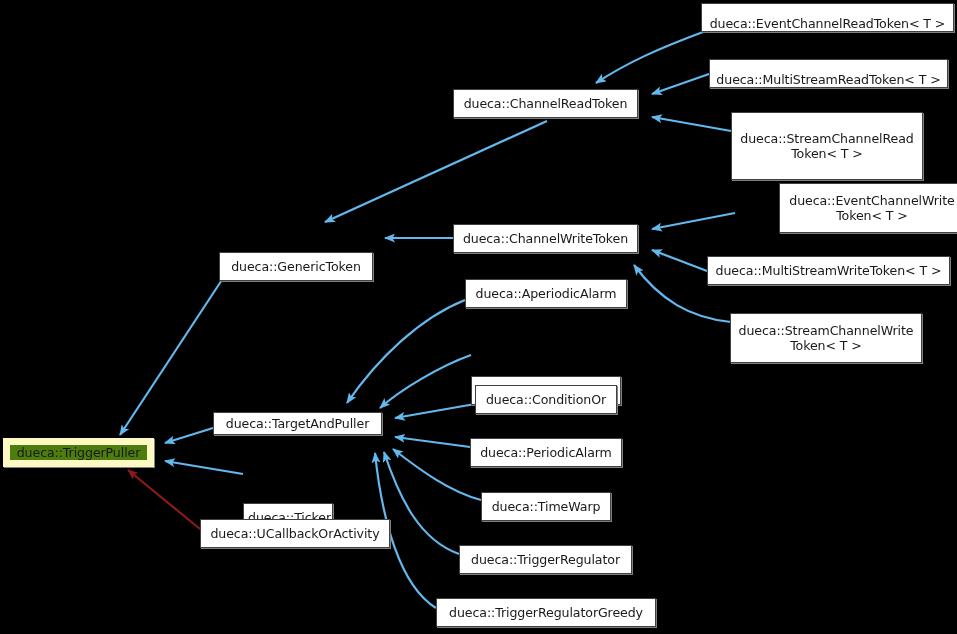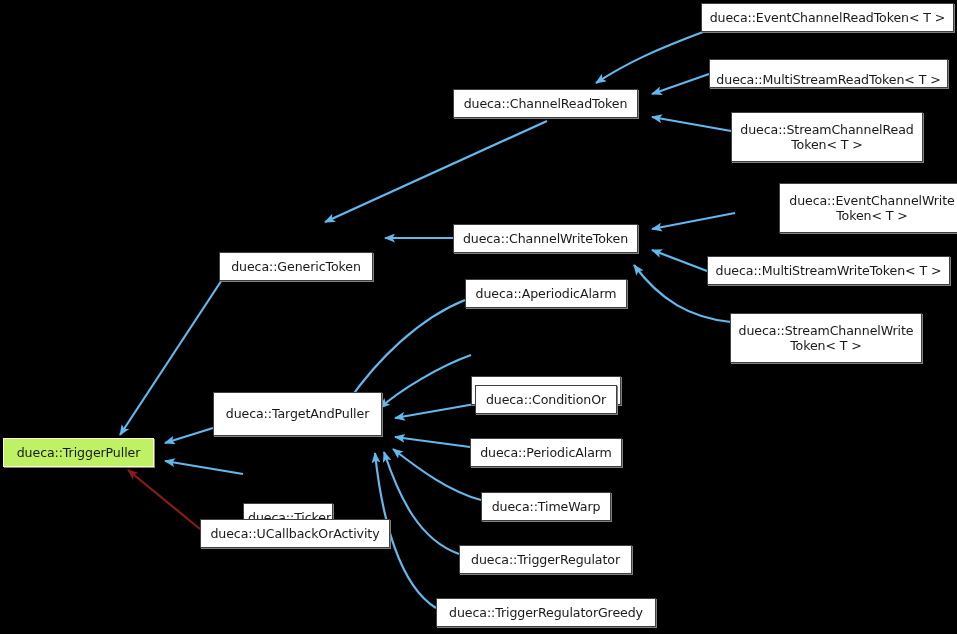--- a/index.html
+++ b/index.html
@@ -3,21 +3,21 @@
 <meta charset="utf-8">
 <style>
   html,body{margin:0;padding:0;background:#000;}
   #canvas{position:relative;width:957px;height:634px;background:#000;overflow:hidden;
           font-family:"DejaVu Sans","Liberation Sans",sans-serif;}
   svg.edges{position:absolute;left:0;top:0;width:957px;height:634px;pointer-events:none;}
   .node{position:absolute;box-sizing:border-box;background:#ffffff;border:1px solid #404040;
         box-shadow:1px 1px 0 0 #808080;display:flex;align-items:center;justify-content:center;
         text-align:center;color:#1a1a1a;font-size:12.6px;line-height:1.22;z-index:5;
         letter-spacing:-0.1px;padding:0 4px;}
-  .node.highlight{background:#bef264;border:1px solid #fef9c3;}
+  .node.highlight{background:#4d7c0f;border:7px solid #fef9c3;}
   .node span{display:block;width:100%;}
 </style>
 </head>
 <body>
 
 <div id="canvas">
 
   <svg class="edges" viewBox="0 0 957 634">
     <defs>
       <marker id="ar-blue" markerWidth="11" markerHeight="9" refX="10" refY="4.5" orient="auto" markerUnits="userSpaceOnUse">
@@ -58,42 +58,42 @@
     </g>
   </svg>
 
   <div id="nodes">
       <div class="node highlight" style="left: 3px; top: 438px; width: 151px; height: 29px;">
         <span>dueca::TriggerPuller</span>
       </div>
       <div class="node" style="left: 219px; top: 225px; width: 154px; height: 29px; margin-top: 27px;">
         <span>dueca::GenericToken</span>
       </div>
-      <div class="node" style="left: 213px; top: 392px; width: 169px; height: 44px;">
+      <div class="node" style="left: 213px; top: 412px; width: 169px; height: 23px;">
         <span>dueca::TargetAndPuller</span>
       </div>
       <div class="node" style="left: 243px; top: 464px; width: 90px; height: 29px; margin-top: 39px;">
         <span>dueca::Ticker</span>
       </div>
       <div class="node" style="left: 200px; top: 519px; width: 190px; height: 29px;">
         <span>dueca::UCallbackOrActivity</span>
       </div>
       <div class="node" style="left: 453px; top: 89px; width: 185px; height: 29px;">
         <span>dueca::ChannelReadToken</span>
       </div>
       <div class="node" style="left: 453px; top: 224px; width: 185px; height: 29px; align-items: center;">
         <span>dueca::ChannelWriteToken</span>
       </div>
-      <div class="node" style="left: 701px; top: 3px; width: 253px; height: 29px;">
+      <div class="node" style="left: 701px; top: 3px; width: 253px; height: 29px; align-items: flex-end;">
         <span>dueca::EventChannelReadToken&lt; T &gt;</span>
       </div>
       <div class="node" style="left: 709px; top: 59px; width: 239px; height: 29px; align-items: flex-end;">
         <span>dueca::MultiStreamReadToken&lt; T &gt;</span>
       </div>
-      <div class="node" style="left: 731px; top: 112px; width: 192px; height: 50px;">
+      <div class="node" style="left: 731px; top: 112px; width: 192px; height: 68px;">
         <span>dueca::StreamChannelRead<br>Token&lt; T &gt;</span>
       </div>
       <div class="node" style="left: 735px; top: 183px; width: 186px; height: 50px; margin-left: 44px;">
         <span>dueca::EventChannelWrite<br>Token&lt; T &gt;</span>
       </div>
       <div class="node" style="left: 707px; top: 256px; width: 243px; height: 29px;">
         <span>dueca::MultiStreamWriteToken&lt; T &gt;</span>
       </div>
       <div class="node" style="left: 730px; top: 313px; width: 192px; height: 50px;">
         <span>dueca::StreamChannelWrite<br>Token&lt; T &gt;</span>

